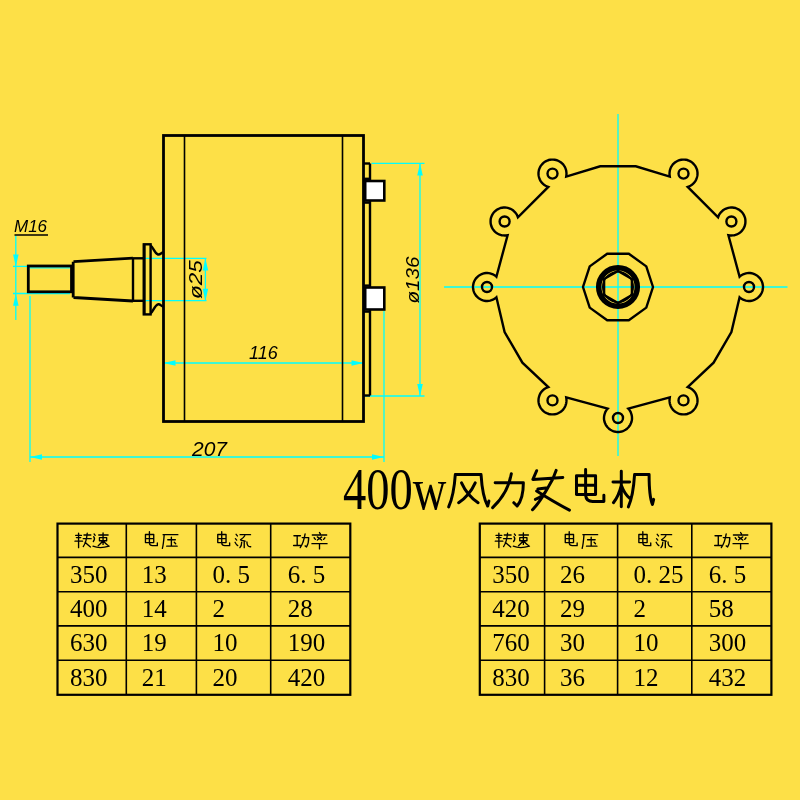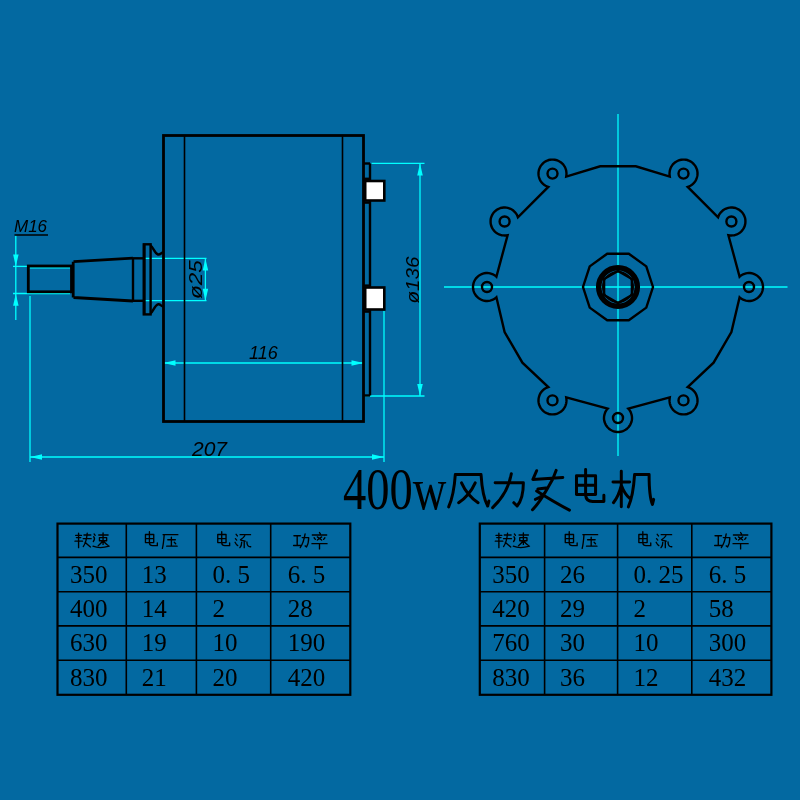--- a/index.html
+++ b/index.html
@@ -1,14 +1,14 @@
 <!DOCTYPE html>
 <html><head><meta charset="utf-8"><style>
 html,body{margin:0;padding:0;background:#fff;}
-#page{position:relative;width:800px;height:800px;background:#0369a1;overflow:hidden;}
+#page{position:relative;width:800px;height:800px;background:#fde047;overflow:hidden;}
 .k1{fill:none;stroke:#000;stroke-width:1.6}
 .k2{fill:none;stroke:#000;stroke-width:2.4}
 .k3{fill:none;stroke:#000;stroke-width:2.8}
 .kw{fill:#fff;stroke:#000;stroke-width:2.6}
 .c{fill:none;stroke:#00ffff;stroke-width:1.3}
 .cf{fill:#00ffff;stroke:none}
 .dim{font-family:"Liberation Sans",sans-serif;font-style:italic;fill:#000}
 .num{font-family:"Liberation Serif",serif;font-size:25px;fill:#000}
 .tb1{fill:none;stroke:#000;stroke-width:1.6}
 .tb2{fill:none;stroke:#000;stroke-width:2.2}

